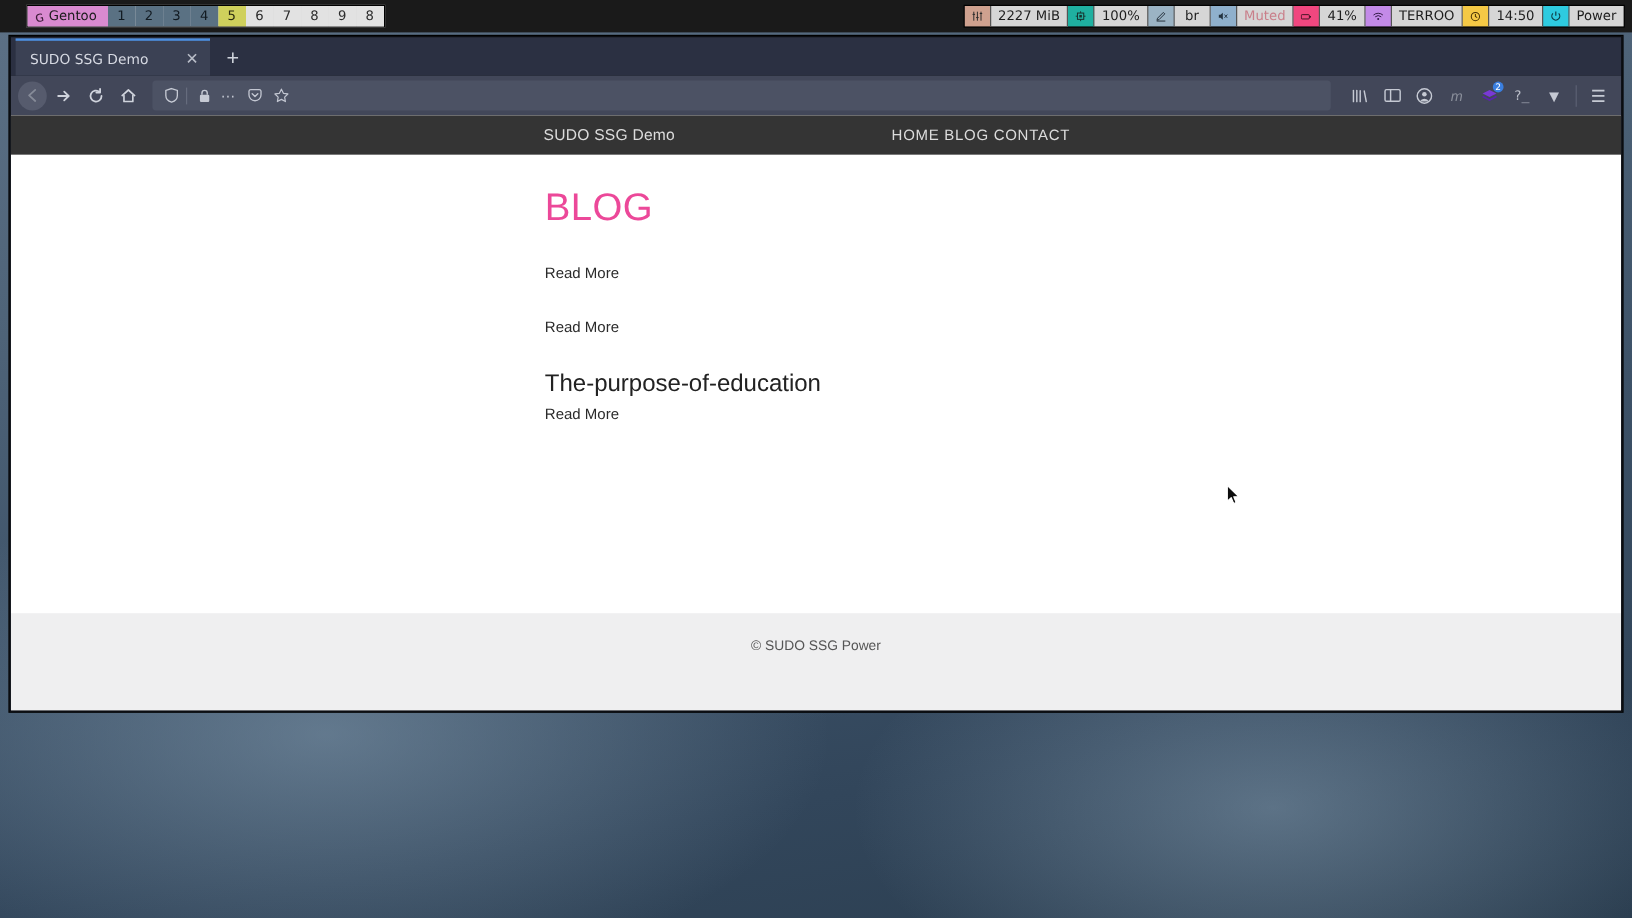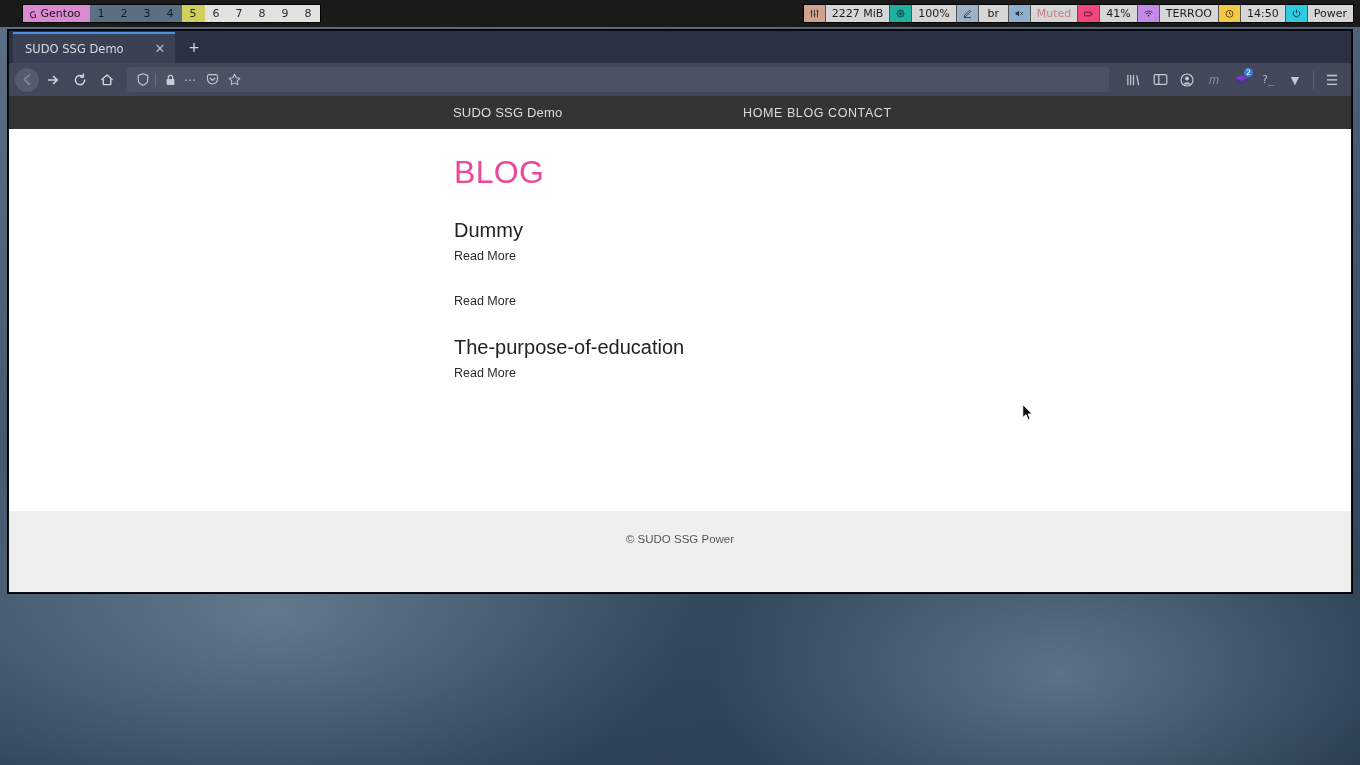--- a/index.html
+++ b/index.html
@@ -529,21 +529,20 @@
           <a href="#">BLOG</a>
           <a href="#">CONTACT</a>
         </nav>
       </div>
 
       <div id="page-body">
         <h1 id="blog-title">BLOG</h1>
 
         <div id="post-list">
           <div class="post">
-            <div class="post-title">Dummy</div>
             <a class="post-link" href="#">Read More</a>
           </div>
           <div class="post">
             <a class="post-link" href="#">Read More</a>
           </div>
           <div class="post">
             <div class="post-title">The-purpose-of-education</div>
             <a class="post-link" href="#">Read More</a>
           </div>
         </div>

